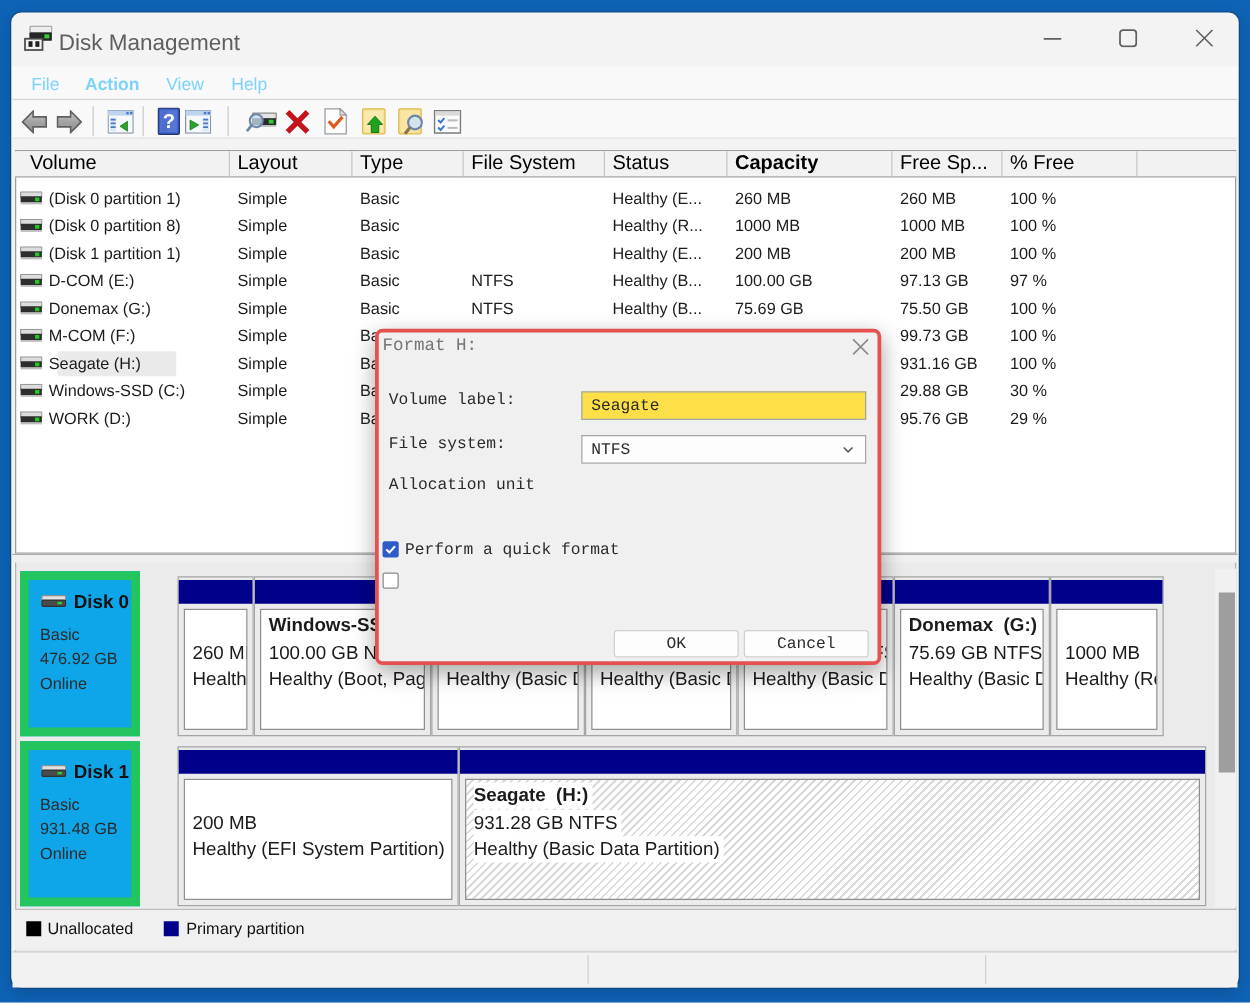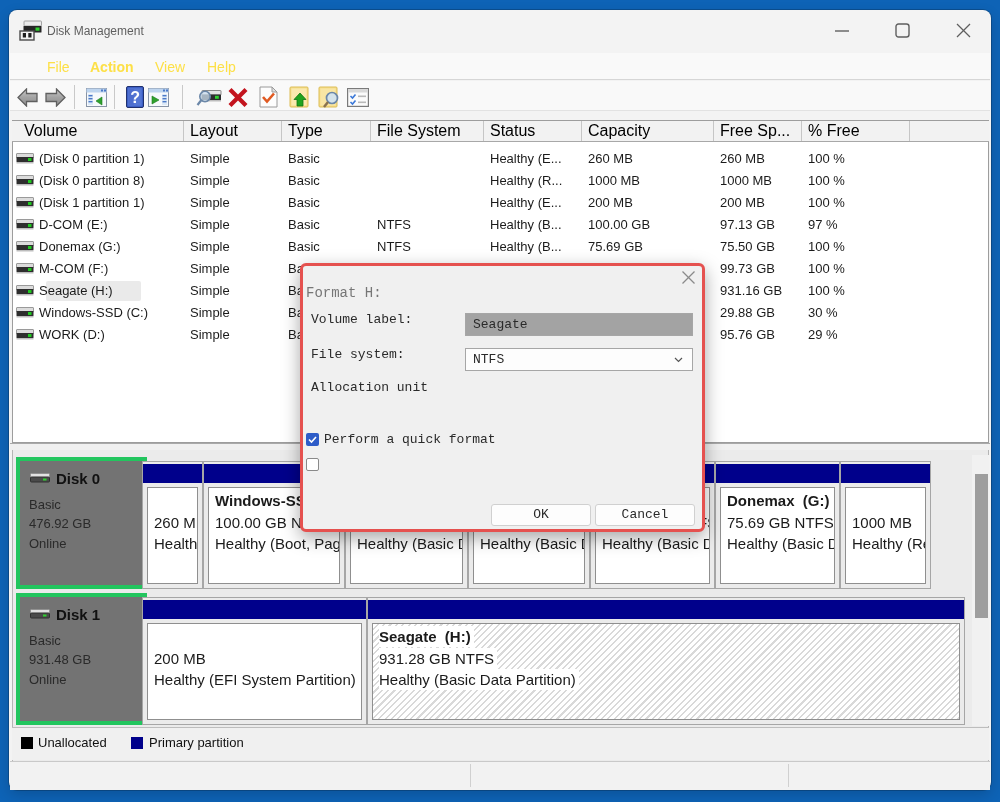--- a/index.html
+++ b/index.html
@@ -4,24 +4,24 @@
 <style>
   * { margin:0; padding:0; box-sizing:border-box; }
   html,body { width:1000px; height:802px; overflow:hidden; }
   body { background:#0e63b6; font-family:"Liberation Sans",sans-serif; position:relative; }
   .abs { position:absolute; }
   .win {
     position:absolute; left:9px; top:10px; width:982px; height:780px;
     background:#f3f3f3; border-radius:8px; overflow:hidden;
     box-shadow:0 0 0 1px rgba(0,0,0,0.2), 0 5px 14px rgba(0,0,0,0.16);
   }
-  .title-text { position:absolute; left:47px; top:24px; font-size:12px; color:#5f5f5f;text-align:center; }
+  .title-text { position:absolute; left:47px; top:24px; font-size:18px; color:#5f5f5f;text-align:center; }
   .menubar { position:absolute; left:10px; top:53px; width:980px; height:27px;
     border-bottom:1px solid #d6d6d6; background:#f9f9f9; }
-  .menu-item { position:absolute; top:6px; font-size:14px; color:#fde047;margin-left:22px; }
+  .menu-item { position:absolute; top:6px; font-size:14px; color:#7dd3fc; }
   .toolbar { position:absolute; left:10px; top:81px; width:980px; height:30px;
     border-bottom:1px solid #e2e2e2; background:#f9f9f9; }
   .tb-sep { position:absolute; top:3px; width:1px; height:24px; background:#c9c9c9; }
   .ticon { position:absolute; top:4px; }
 
   
   .listframe { position:absolute; left:12px; top:120px; width:977px; height:323px;
     background:#ffffff; border:1px solid #9d9d9d; }
   .lhead { position:absolute; left:12px; top:121px; height:21px; background:#f2f2f2;
     border-bottom:1px solid #a8a8a8; font-size:13px; color:#1a1a1a; }
@@ -29,22 +29,22 @@
   .lrow { position:absolute; height:22px; font-size:13px; color:#1b1b1b; }
   .lc { position:absolute; top:0; height:22px; line-height:22px; white-space:nowrap; }
   .volico { position:absolute; left:4px; top:5px; }
 
   
   .splitter { position:absolute; left:10px; top:443px; width:980px; height:7px;
     background:#f0f0f0; border-top:1px solid #a9a9a9; }
 
   
   .gpane { position:absolute; left:12px; top:450px; width:977px; height:311px; background:#ebebeb; border-left:1px solid #b5b5b5; border-right:1px solid #b5b5b5; }
-  .diskpanel { position:absolute; left:16px; width:131px; height:132px;
-    background:#737373; border:4px solid #22c55e; font-size:13px; color:#2a2a2a; }
+  .diskpanel { position:absolute; left:16px; width:96px; height:132px;
+    background:#0ea5e9; border:7px solid #22c55e; font-size:13px; color:#2a2a2a; }
   .dp-name { position:absolute; left:36px; top:9px; font-weight:bold; font-size:15px; color:#111; }
   .dp-line { position:absolute; left:9px; }
   .pcell { position:absolute; height:128px; border:1px solid #a6a6a6; background:#ebebeb; }
   .pbar { position:absolute; left:0; top:2px; right:0; height:19px; background:#00008b; }
   .pbox { position:absolute; left:4px; top:25px; right:4px; height:97px; background:#ffffff;
     border:1px solid #8f8f8f; overflow:hidden; }
   .pbox .t { position:absolute; left:6px; white-space:nowrap; font-size:15px; line-height:21px; color:#1b1b1b; }
   .hatch .t { background:#ffffff; padding-right:3px; }
   .hatch { background:repeating-linear-gradient(135deg,#ffffff 0px,#ffffff 3px,#d9d9d9 3px,#d9d9d9 4.5px); }
 
@@ -56,21 +56,21 @@
   
   .sbtrack { position:absolute; left:972px; top:455px; width:17px; height:271px; background:#f1f1f1; }
   .sbthumb { position:absolute; left:975px; top:474px; width:13px; height:144px; background:#9e9e9e; }
 
   
   .dlg { position:absolute; left:300px; top:263px; width:405px; height:269px;
     background:#f0f0f0; border:3px solid #e5514f; border-radius:6px;
     box-shadow:0 6px 18px rgba(0,0,0,0.35);
     font-family:"Liberation Mono",monospace; color:#2a2a2a; }
   .dlg .ttl { position:absolute; left:7px; top:6px; font-size:14px; color:#767676; }
-  .dfield { position:absolute; left:162px; width:228px; height:23px; background:#a3a3a3;
+  .dfield { position:absolute; left:162px; width:228px; height:23px; background:#fde047;
     border:1px solid #a6a6a6; font-size:13px; line-height:21px; padding-left:7px; }
   .dlabel { position:absolute; left:8px; font-size:13px; }
   .dbtn { position:absolute; width:100px; height:22px; background:#fdfdfd; border:1px solid #d0d0d0;
     border-radius:3px; font-size:13px; text-align:center; line-height:20px; }
   .chk { position:absolute; left:3px; width:13px; height:13px; border-radius:2px; }
   .chktext { position:absolute; left:21px; font-size:13px; }
 </style>
 </head>
 <body>
 <div class="win"></div>
@@ -195,21 +195,21 @@
 </div>
 
 <div class="listframe"></div>
 <div class="lhead" style="left:12px; width:977px;"></div>
 <div id="lheadcells">
   <div class="hcell" style="left:12px;  width:172px; padding-left:12px;">Volume</div>
   <div class="hcell" style="left:184px; width:98px;">Layout</div>
   <div class="hcell" style="left:282px; width:89px;">Type</div>
   <div class="hcell" style="left:371px; width:113px;">File System</div>
   <div class="hcell" style="left:484px; width:98px;">Status</div>
-  <div class="hcell" style="left:582px; width:132px;">Capacity</div>
+  <div class="hcell" style="left:582px; width:132px;font-weight:bold;">Capacity</div>
   <div class="hcell" style="left:714px; width:88px;">Free Sp...</div>
   <div class="hcell" style="left:802px; width:108px;">% Free</div>
   <div class="hcell" style="left:910px; width:79px; border-right:none;"></div>
 </div>
 <div id="lrows">
 <div class="lrow" style="left:12px; top:148px; width:977px;">
       <svg class="volico" width="18" height="11" viewBox="0 0 18 11">
         <rect x="0.5" y="0.5" width="17" height="4.5" rx="0.5" fill="#dcdcdc" stroke="#9a9a9a"></rect>
         <rect x="0.5" y="4" width="17" height="5" rx="0.5" fill="#2e2e2e"></rect>
         <rect x="12" y="5" width="3.5" height="3" fill="#1fc91f"></rect>
@@ -458,21 +458,21 @@
 <div class="abs" style="left:149px; top:735px; font-size:13px; color:#111;">Primary partition</div>
 
 <div class="statusbar"></div>
 <div class="abs" style="left:470px; top:764px; width:1px; height:23px; background:#d0d0d0;"></div>
 <div class="abs" style="left:788px; top:764px; width:1px; height:23px; background:#d0d0d0;"></div>
 
 <div class="sbtrack"></div>
 <div class="sbthumb"></div>
 
 <div class="dlg" id="dlg">
-  <div class="ttl" style="left:3px; top:3px;margin-top:16px;">Format H:</div>
+  <div class="ttl" style="left:3px; top:3px;">Format H:</div>
   <svg style="position:absolute; right:6px; top:4px;" width="15" height="15">
       <line x1="1.5" y1="1.5" x2="13.5" y2="13.5" stroke="#8a8a8a" stroke-width="1.3"></line>
       <line x1="13.5" y1="1.5" x2="1.5" y2="13.5" stroke="#8a8a8a" stroke-width="1.3"></line>
     </svg>
   <div class="dlabel" style="top:46px;">Volume label:</div>
   <div class="dfield" style="top:47px;">Seagate</div>
   <div class="dlabel" style="top:81px;">File system:</div>
   <div class="dfield" style="top:82px; background:#fdfdfd;">NTFS
     <svg style="position:absolute; right:9px; top:8px;" width="9" height="6">
         <path d="M1 1 L4.5 4.5 L8 1" fill="none" stroke="#555" stroke-width="1.2"></path>

